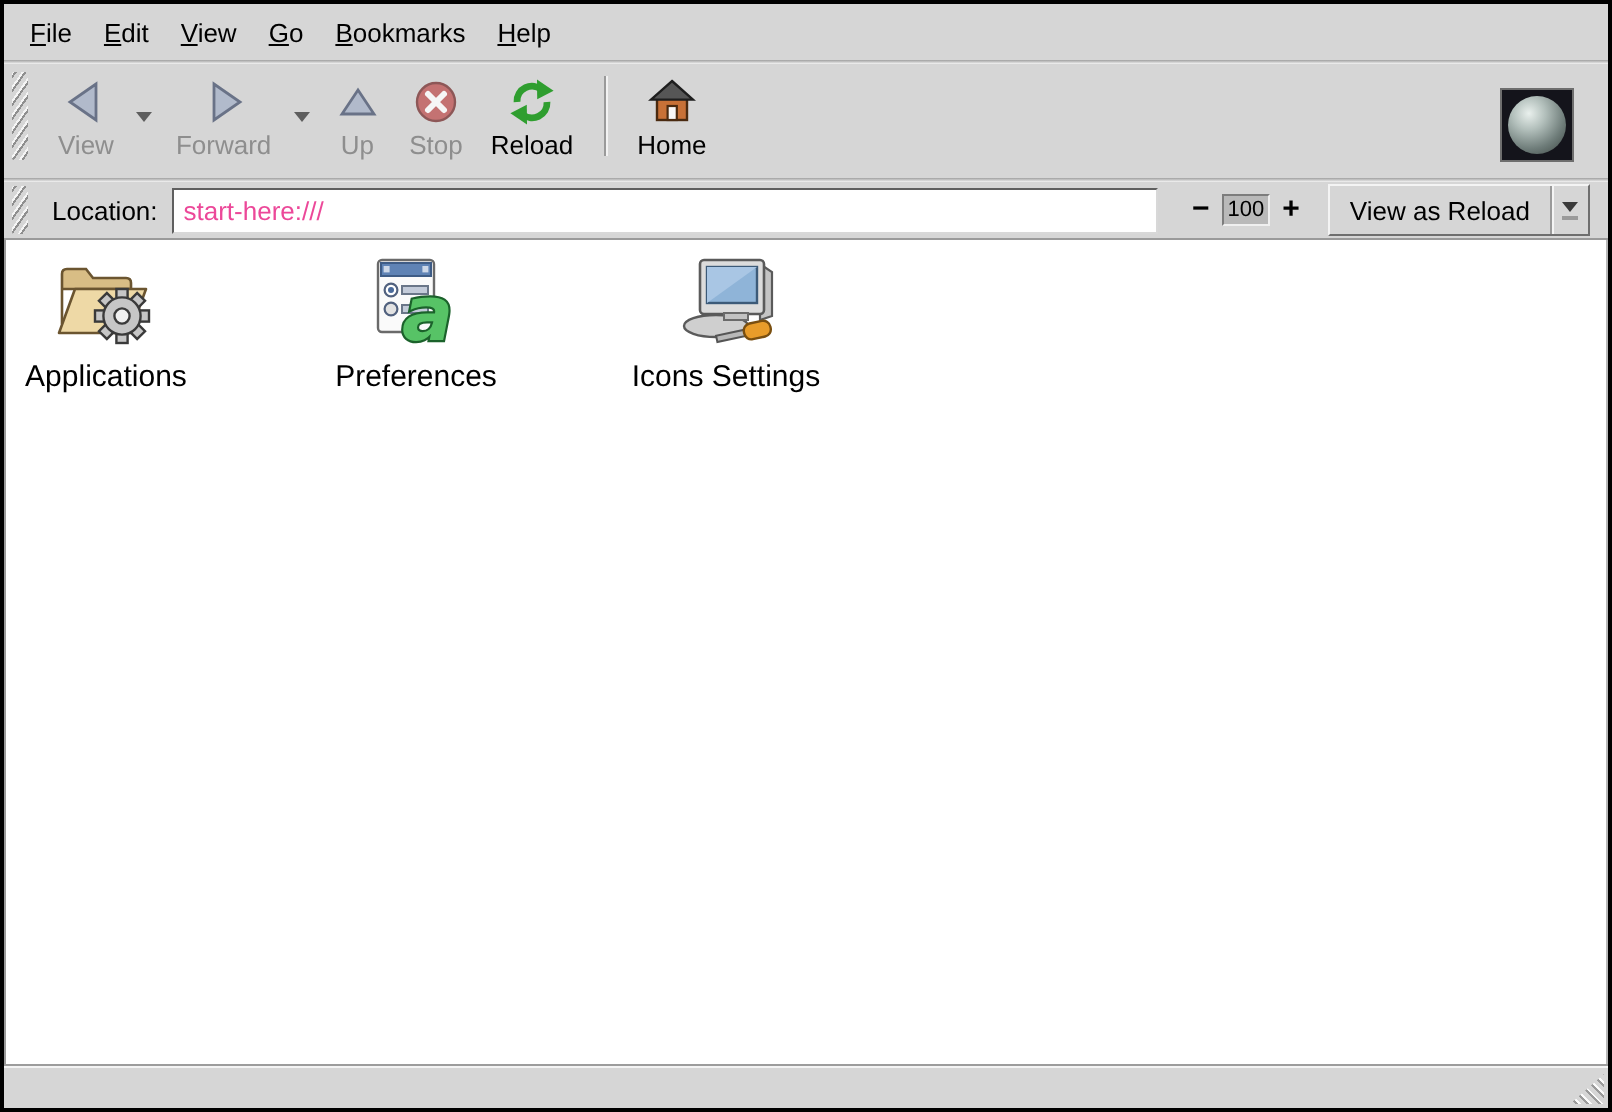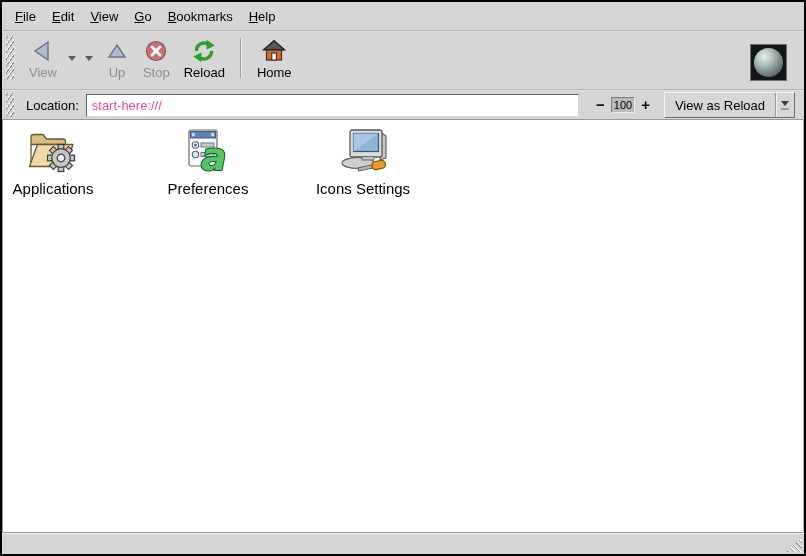--- a/index.html
+++ b/index.html
@@ -95,20 +95,28 @@
         <svg width="24" height="24" viewBox="0 0 24 24">
             <polygon points="17,3 17,21 4,12" fill="#a9b4c9" stroke="#4f5a74" stroke-width="1.4"></polygon>
           </svg>
       </span>
       <span class="tlabel">View</span>
     </button>
     <button class="chev">
       <span class="chev-tri"></span>
     </button>
 
+    <button class="tbtn disabled">
+      <span class="ticon">
+        <svg width="24" height="24" viewBox="0 0 24 24">
+            <polygon points="7,3 7,21 20,12" fill="#a9b4c9" stroke="#4f5a74" stroke-width="1.4"></polygon>
+          </svg>
+      </span>
+      <span class="tlabel">Forward</span>
+    </button>
     <button class="chev">
       <span class="chev-tri"></span>
     </button>
 
     <button class="tbtn disabled">
       <span class="ticon">
         <svg width="24" height="24" viewBox="0 0 24 24">
             <polygon points="12,6 20,18 4,18" fill="#a9b4c9" stroke="#4f5a74" stroke-width="1.4"></polygon>
           </svg>
       </span>

